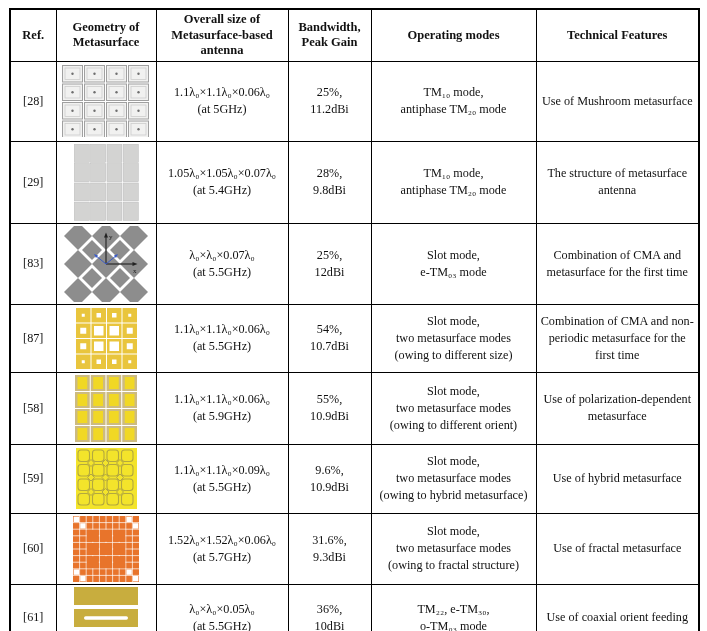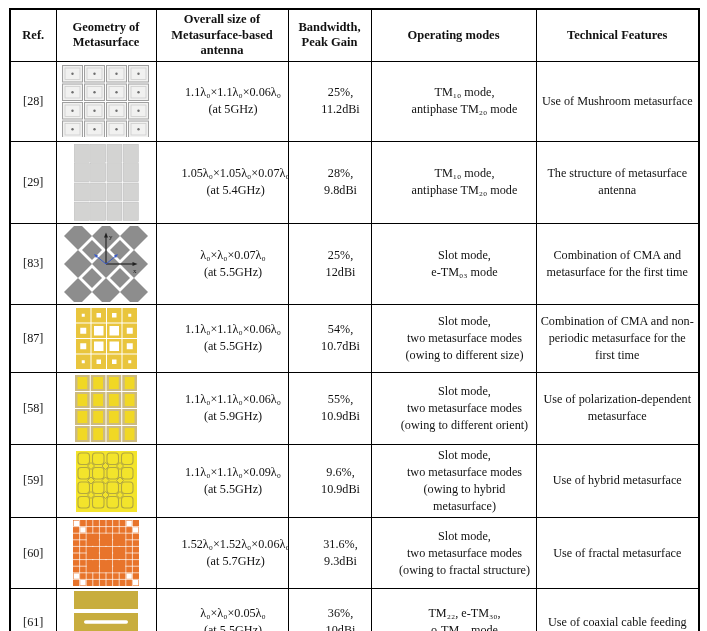--- a/index.html
+++ b/index.html
@@ -20,21 +20,21 @@
     padding:2px 3px;
     overflow:hidden;
   }
   th{
     font-weight:bold;
     font-size:12.5px;
     line-height:1.25;
     white-space:pre-line;
   }
   td{font-size:12.2px;line-height:1.4;}
-  td.ml span{white-space:pre-line;display:inline-block;margin-left:22px;}
+  td.ml span{white-space:pre-line;display:inline-block;}
   td.feat span{display:inline-block;max-width:155px;}
   .gwrap{display:flex;justify-content:center;align-items:center;width:100%;height:100%;}
 </style>
 </head>
 <body>
 
 <div class="page">
 <table class="cmp">
   <colgroup>
     <col style="width:46px">
@@ -399,17 +399,17 @@
                 <rect x="10" y="29.25" width="44" height="3.5" rx="1.7" fill="#ffffff"></rect>
               </svg>
             </div>
           </td>
       <td class="ml"><span>λ₀×λ₀×0.05λ₀
 (at 5.5GHz)</span></td>
       <td class="ml"><span>36%,
 10dBi</span></td>
       <td class="ml"><span>TM₂₂, e-TM₃₀,
 o-TM₀₃ mode</span></td>
-      <td class="feat"><span>Use of coaxial cable feeding</span></td>
+      <td class="feat"><span>Use of coaxial orient feeding</span></td>
     </tr>
   </tbody>
 </table>
 </div>
 
 </body></html>

